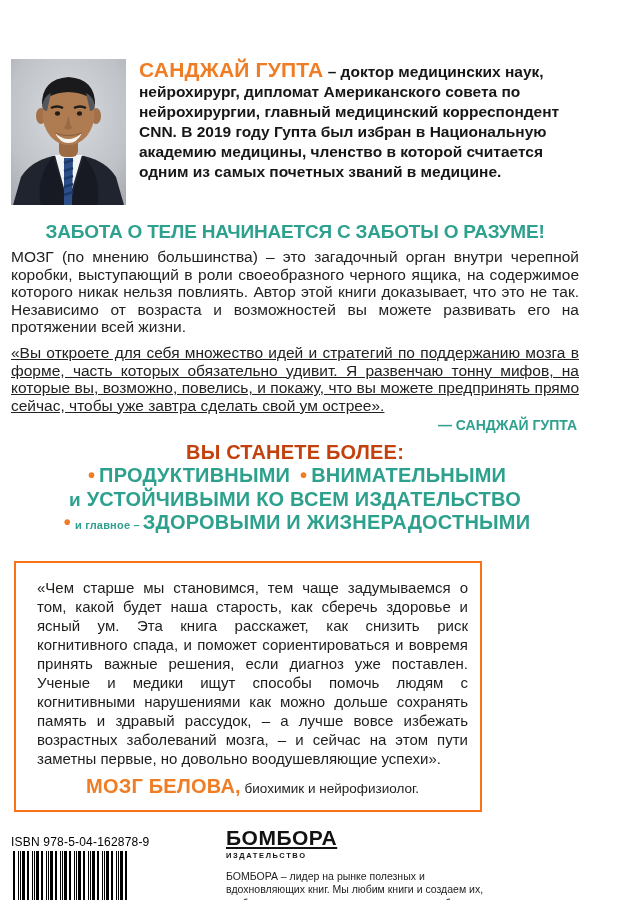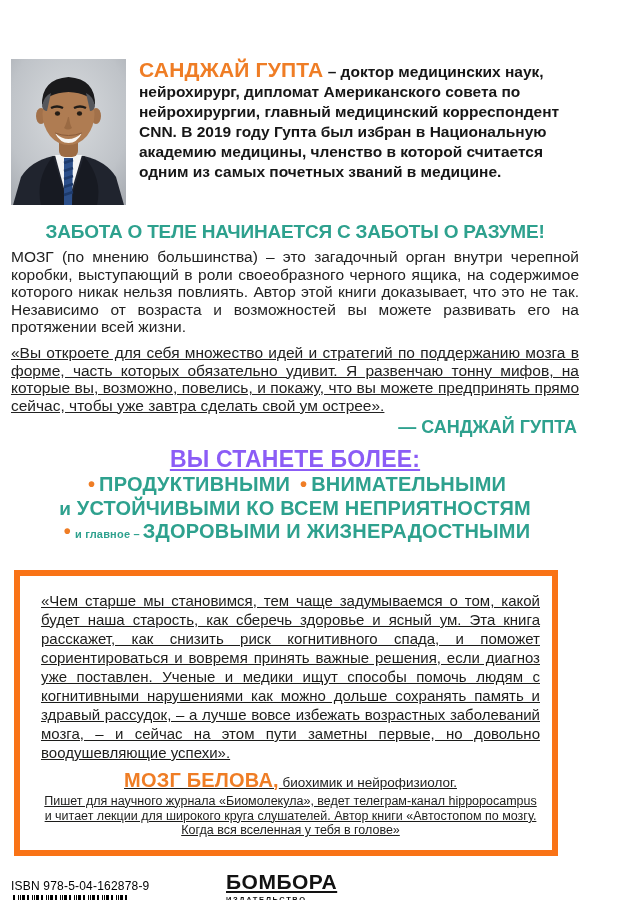--- a/index.html
+++ b/index.html
@@ -9,32 +9,32 @@
   
   .top{display:flex;gap:13px;height:146px;}
   .photo{width:115px;height:146px;flex:0 0 auto;overflow:hidden;}
   .bio{margin:1px 0 0 0;font-weight:bold;font-size:15.5px;line-height:20px;color:#161616;}
   .bio .name{color:#EF7D25;font-size:21px;letter-spacing:.2px;}
 
   
   .tagline{margin:16px 0 0 0;text-align:center;color:#2EA18E;font-size:19px;font-weight:bold;letter-spacing:-.2px;white-space:nowrap;}
   .para{margin:5px 0 0 0;font-size:15.5px;line-height:17.6px;text-align:justify;color:#222;}
   .quote-para{margin-top:8px;text-decoration:underline;}
-  .attribution{margin:3px 2px 0 0;text-align:right;color:#2EA18E;font-weight:bold;font-size:18px;}
+  .attribution{margin:3px 2px 0 0;text-align:right;color:#2EA18E;font-weight:bold;font-size:14px;}
 
   
   .benefits{margin-top:8px;text-align:center;}
-  .benefits-title{margin:0;color:#8b5cf6;font-size:23px;font-weight:bold;letter-spacing:.2px;text-decoration:underline;}
+  .benefits-title{margin:0;color:#c2410c;font-size:20px;font-weight:bold;letter-spacing:.2px;}
   .benefit-line{color:#2EA18E;font-weight:bold;font-size:20px;line-height:23.5px;letter-spacing:.2px;}
   .benefit-line .bullet{color:#EF7D25;margin:0 4px;}
   .benefit-line .prefix-i{font-size:19px;}
   .benefit-line .prefix-sm{font-size:11px;margin-right:3px;}
 
   
-  .review-box{box-sizing:border-box;margin:23px 0 0 3px;width:544px;border:6px solid #f97316;padding:15px 12px 12px 21px;background:#fff;text-decoration:underline;}
+  .review-box{box-sizing:border-box;margin:23px 0 0 3px;width:468px;border:2px solid #f97316;padding:15px 12px 12px 21px;background:#fff;}
   .review-text{margin:0;font-size:15px;line-height:19px;text-align:justify;color:#1d1d1b;}
   .reviewer{margin:7px 0 0 0;text-align:center;}
   .reviewer .rev-name{color:#EF7D25;font-weight:bold;font-size:20px;letter-spacing:.2px;}
   .reviewer .rev-role{font-size:13.5px;color:#1d1d1b;}
   .rev-about{margin:2px 0 0 0;text-align:center;font-size:12.5px;line-height:14.8px;color:#1d1d1b;}
 
   
   .footer{display:flex;margin-top:14px;align-items:flex-start;}
   .barcode-block{margin-top:9px;width:118px;text-align:center;}
   .isbn{font-size:12px;letter-spacing:.2px;white-space:nowrap;color:#000;}
@@ -106,31 +106,30 @@
   <p class="attribution">— САНДЖАЙ ГУПТА</p>
 
   <section class="benefits">
     <h2 class="benefits-title">ВЫ СТАНЕТЕ БОЛЕЕ:</h2>
     <div class="benefit-line">
       <span class="bullet">•</span><span>ПРОДУКТИВНЫМИ</span>
       <span class="bullet">•</span><span>ВНИМАТЕЛЬНЫМИ</span>
     </div>
     <div class="benefit-line">
       <span class="prefix-i">и</span>
-      <span>УСТОЙЧИВЫМИ КО ВСЕМ НЕПРИЯТНОСТЯМ</span>
+      <span>УСТОЙЧИВЫМИ КО ВСЕМ ИЗДАТЕЛЬСТВО</span>
     </div>
     <div class="benefit-line">
       <span class="bullet">•</span><span class="prefix-sm">и главное –</span><span>ЗДОРОВЫМИ И ЖИЗНЕРАДОСТНЫМИ</span>
     </div>
   </section>
 
   <section class="review-box">
     <p class="review-text">«Чем старше мы становимся, тем чаще задумываемся о том, какой будет наша старость, как сберечь здоровье и ясный ум. Эта книга расскажет, как снизить риск когнитивного спада, и поможет сориентироваться и вовремя принять важные решения, если диагноз уже поставлен. Ученые и медики ищут способы помочь людям с когнитивными нарушениями как можно дольше сохранять память и здравый рассудок, – а лучше вовсе избежать возрастных заболеваний мозга, – и сейчас на этом пути заметны первые, но довольно воодушевляющие успехи».</p>
     <p class="reviewer"><span class="rev-name">МОЗГ БЕЛОВА,</span><span class="rev-role"> биохимик и нейрофизиолог.</span></p>
-    <p class="rev-about">Пишет для научного журнала «Биомолекула», ведет телеграм-канал hippopocampus и читает лекции для широкого круга слушателей. Автор книги «Автостопом по мозгу. Когда вся вселенная у тебя в голове»</p>
   </section>
 
   <footer class="footer">
     <div class="barcode-block">
       <div class="isbn">ISBN 978-5-04-162878-9</div>
       <div class="barcode"></div>
 
     </div>
     <div class="publisher">
       <div class="pub-logo">БОМБОРА</div>

